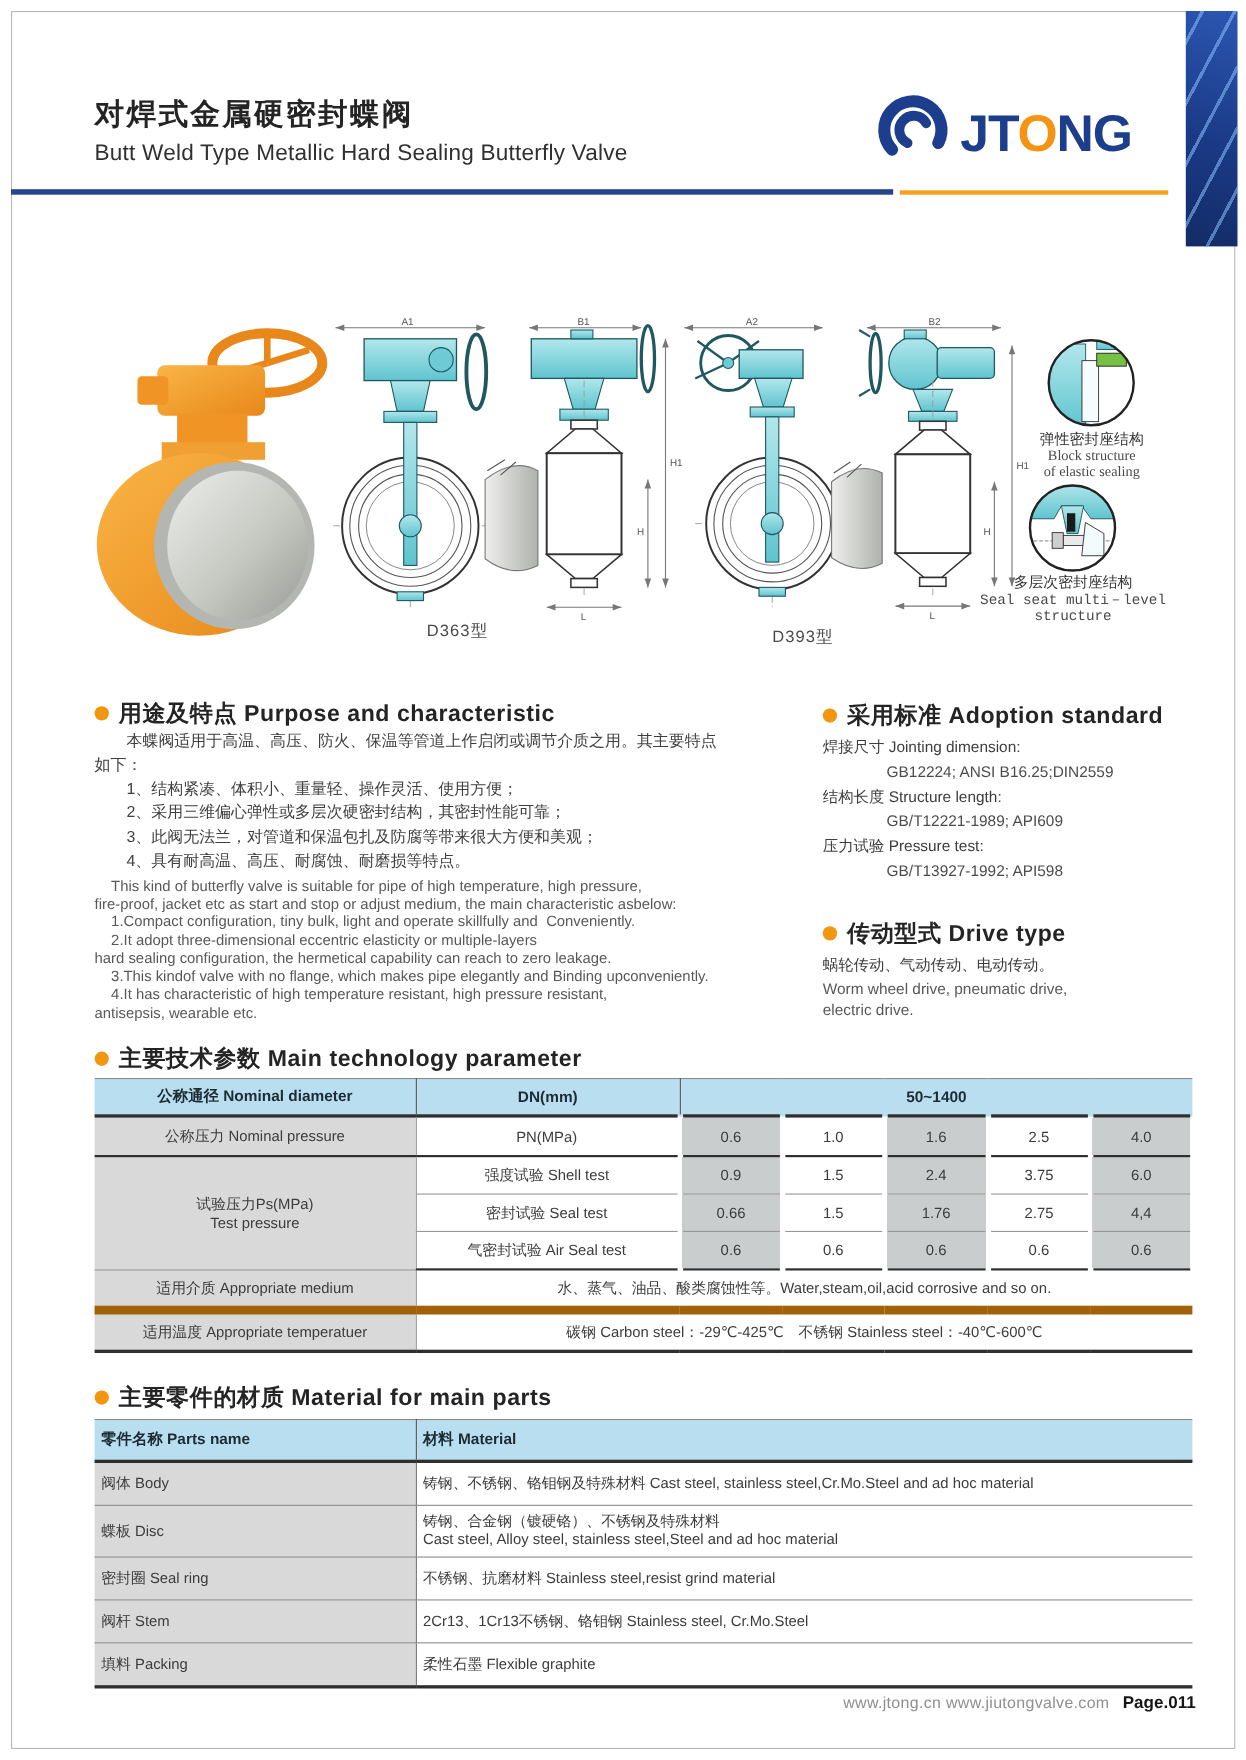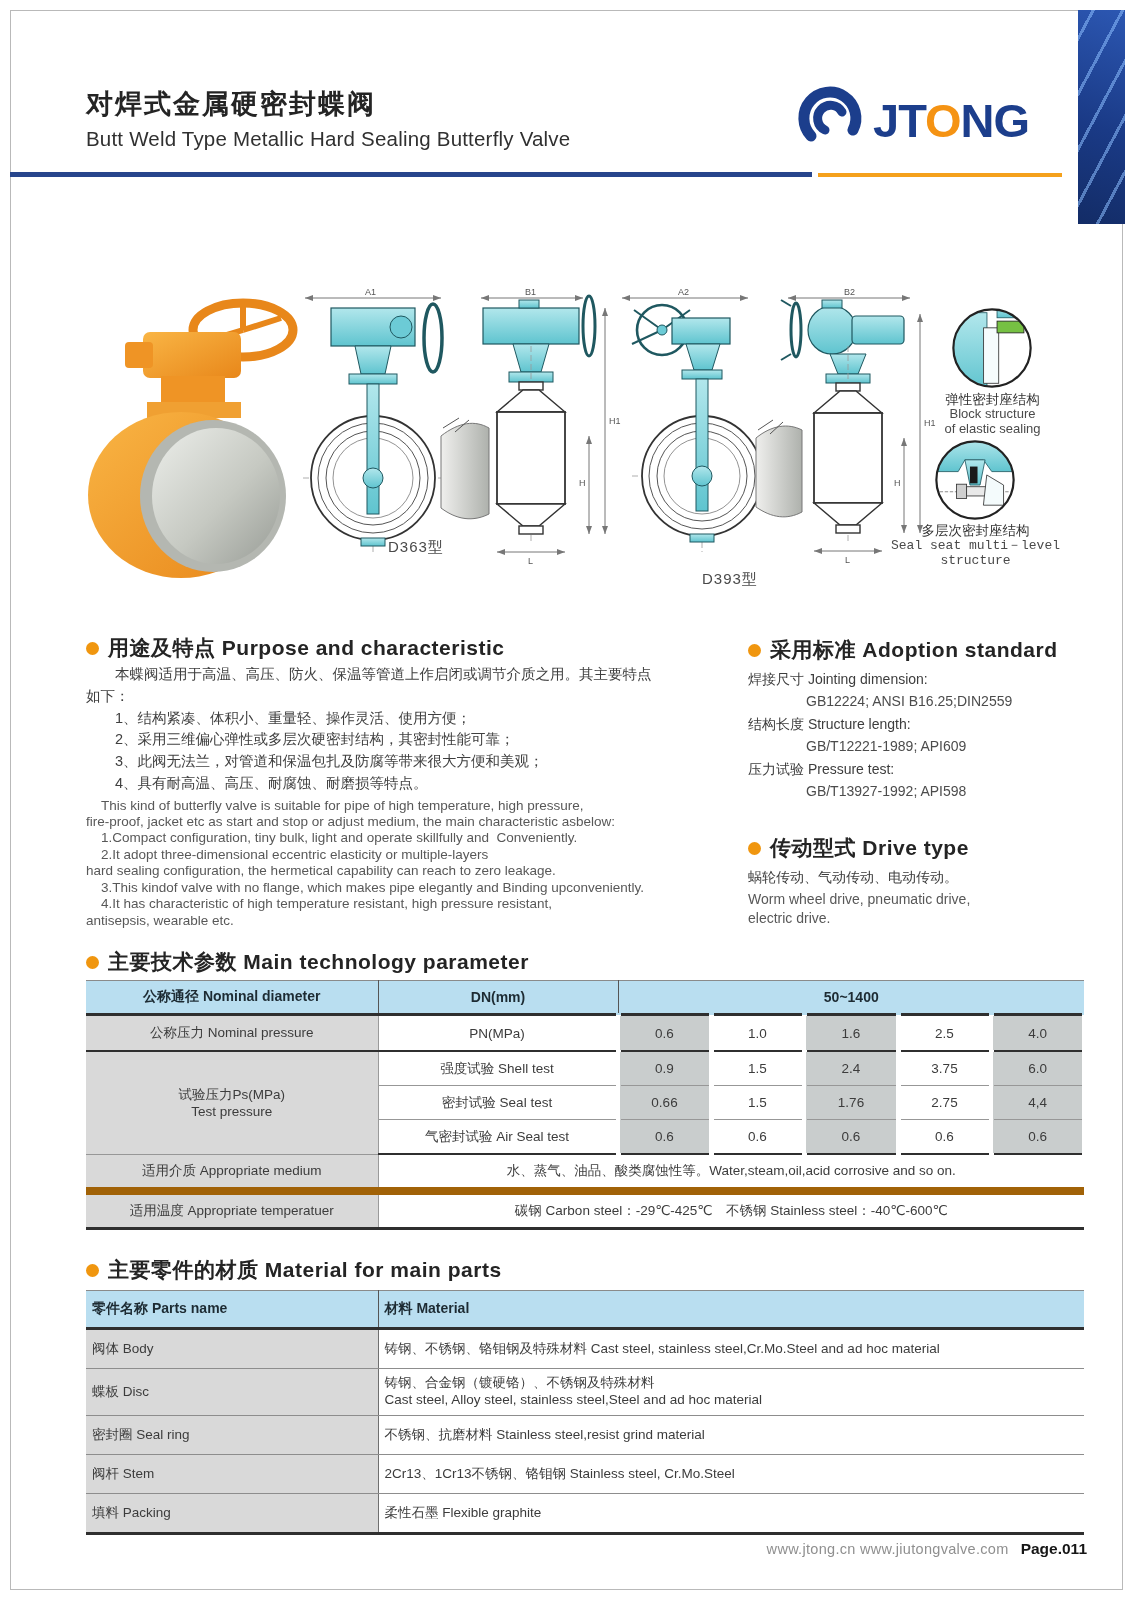--- a/index.html
+++ b/index.html
@@ -187,21 +187,21 @@
     <text x="326" y="138" font-size="9" fill="#555">H1</text>
     <line x1="306" y1="150" x2="306" y2="248" stroke="#777" stroke-width="1"></line>
     <polygon points="306,150 303,158 309,158" fill="#777"></polygon>
       <polygon points="306,248 303,240 309,240" fill="#777"></polygon>
     <text x="296" y="200" font-size="9" fill="#555">H</text>
     <line x1="214" y1="266" x2="282" y2="266" stroke="#777" stroke-width="1"></line>
     <polygon points="214,266 222,263 222,269" fill="#777"></polygon>
       <polygon points="282,266 274,263 274,269" fill="#777"></polygon>
     <text x="245" y="278" font-size="9" fill="#555">L</text>
   </svg>
-  <div class="model-label" style="left:388px;top:538px;">D363型</div>
+  <div class="model-label" style="left:388px;top:564px;">D363型</div>
 
   <svg class="fig" style="left:598px;top:286px;" width="340" height="300" viewBox="0 0 340 300">
 
     <line x1="24" y1="12" x2="150" y2="12" stroke="#777" stroke-width="1"></line>
     <polygon points="24,12 32,9 32,15" fill="#777"></polygon>
       <polygon points="150,12 142,9 142,15" fill="#777"></polygon>
     <text x="80" y="9" font-size="9" fill="#555">A2</text>
 
     <circle cx="64" cy="44" r="25" fill="none" stroke="#1f5860" stroke-width="2.6"></circle>
     <line x1="64" y1="44" x2="36" y2="24" stroke="#1f5860" stroke-width="2"></line>
@@ -269,21 +269,21 @@
     <g clip-path="url(#cd1)">
       <rect width="100" height="100" fill="#fff"></rect>
       <rect x="0" y="8" width="44" height="92" fill="url(#gTl)" stroke="#1f5860"></rect>
       <rect x="56" y="0" width="44" height="14" fill="url(#gTl)" stroke="#1f5860"></rect>
       <rect x="40" y="26" width="18" height="66" fill="#f6fcfd" stroke="#333"></rect>
       <rect x="56" y="18" width="32" height="14" fill="#76c043" stroke="#222"></rect>
       <polygon points="70,10 88,4 84,16" fill="#111"></polygon>
     </g>
     <circle cx="50" cy="50" r="46" fill="none" stroke="#222" stroke-width="2.6"></circle>
   </svg>
-  <div class="detail-caption" style="left:905px;top:392px;width:175px;">
+  <div class="detail-caption" style="left:905px;top:392px;width:175px;font-family:Liberation Serif, serif;">
     <div class="zh">弹性密封座结构</div>
     <div class="en">Block structure</div>
     <div class="en">of elastic sealing</div>
   </div>
 
   <svg class="fig" style="left:933px;top:438px;" width="84" height="84" viewBox="0 0 100 100">
     <defs>
         <clipPath id="cd2">
           <circle cx="50" cy="50" r="46"></circle>
         </clipPath>

